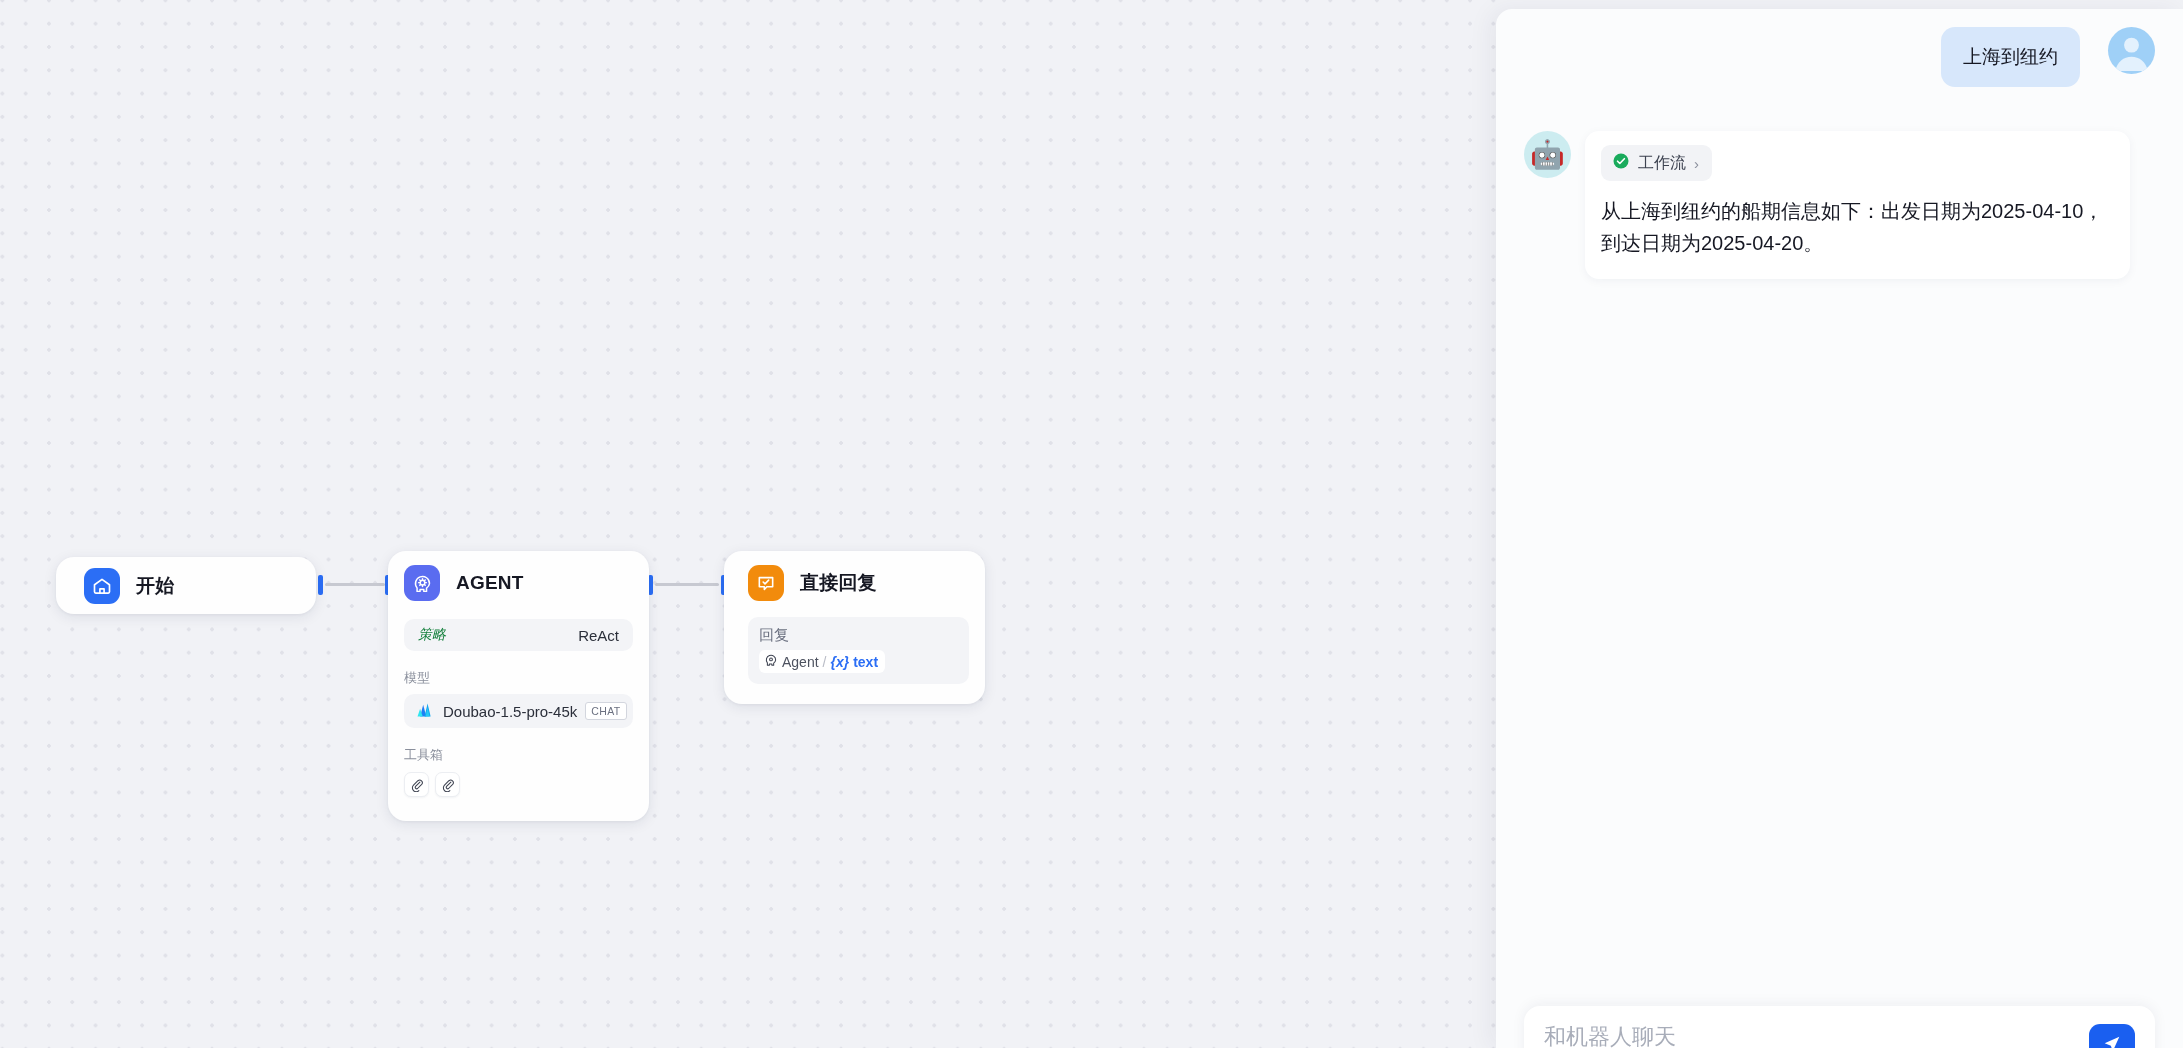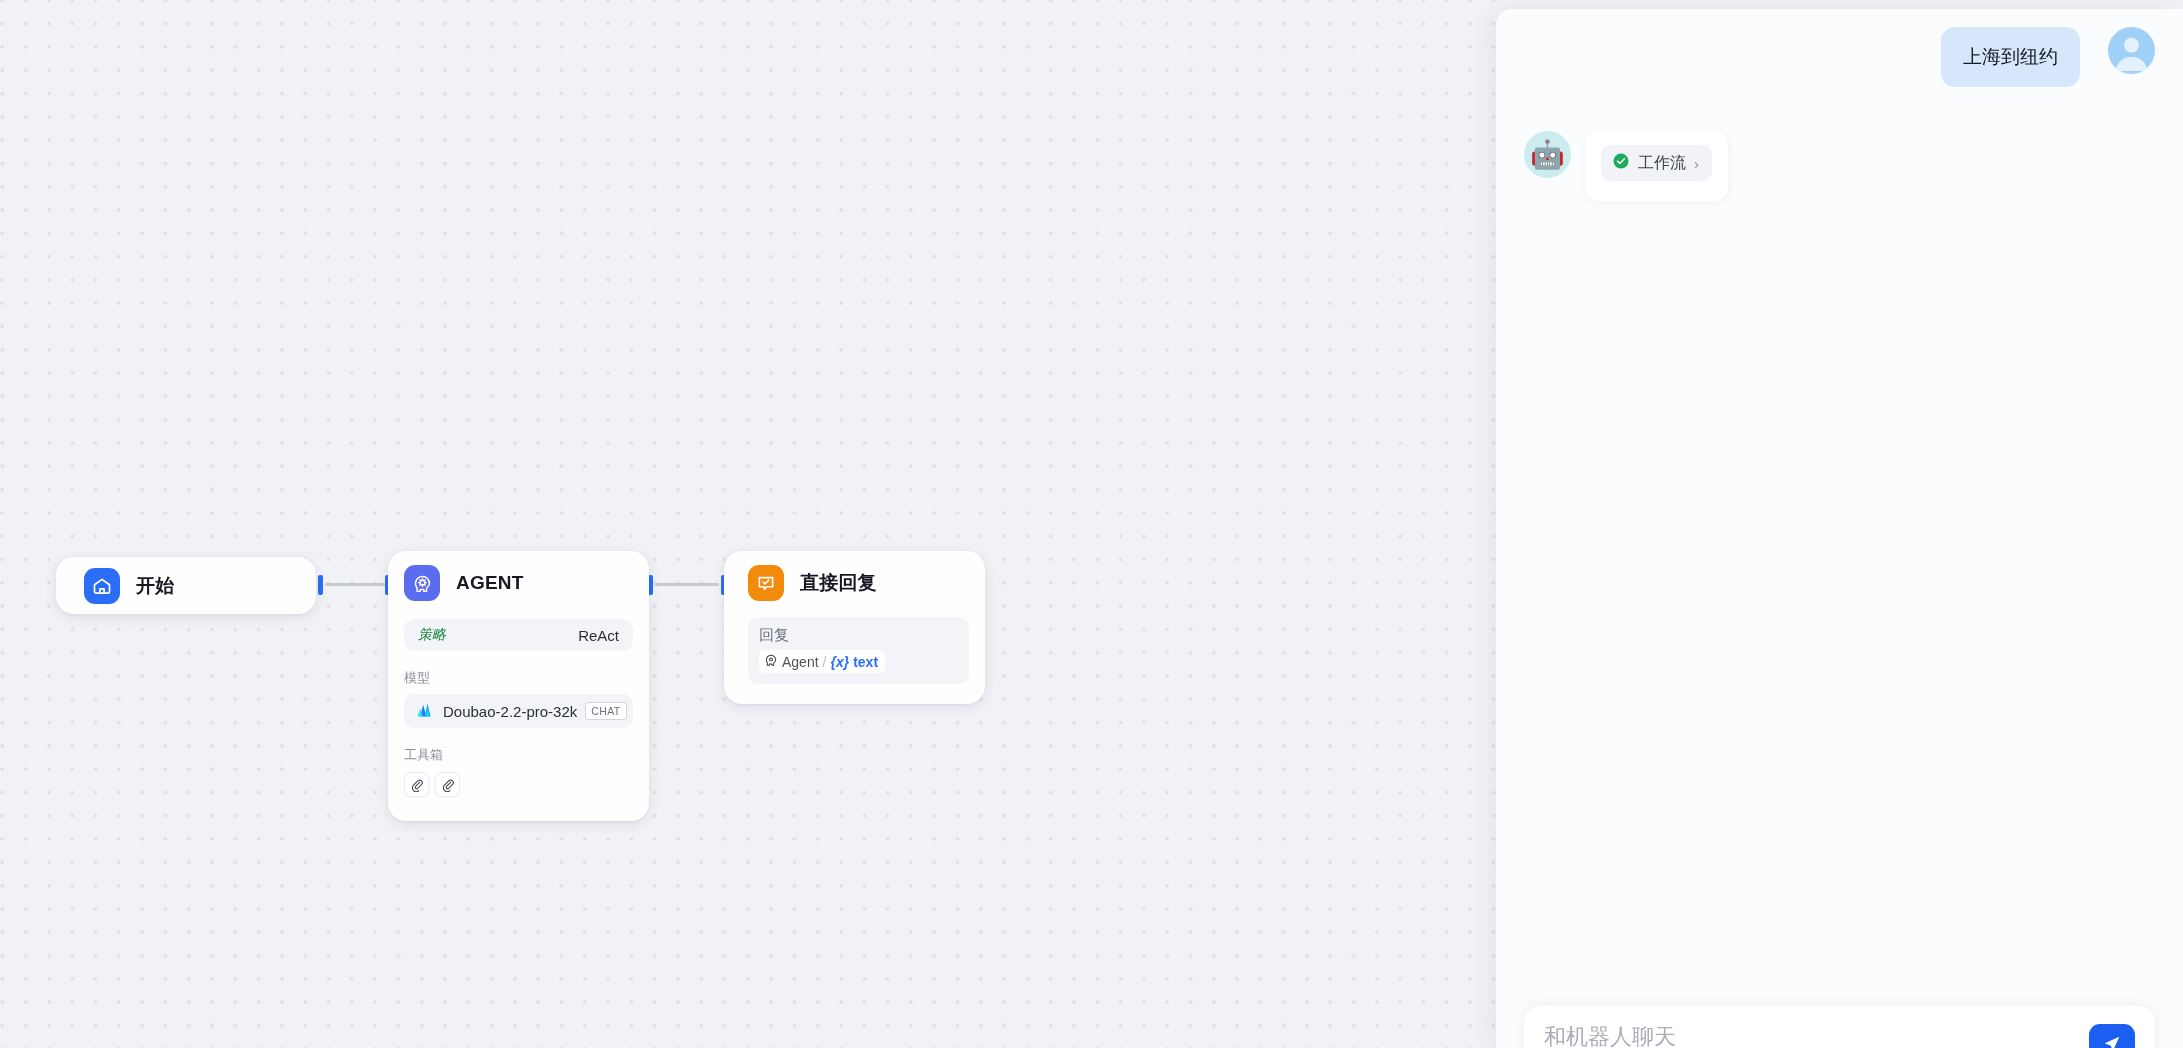--- a/index.html
+++ b/index.html
@@ -339,21 +339,21 @@
     <div class="field-label">模型</div>
     <div class="model-row">
       <span>
         <svg width="21" height="21" viewBox="0 0 24 24">
           <path d="M7 20 10.5 6.5 14 20z" fill="#1f7ef5"></path>
           <path d="M12 20 15.5 5 19 20z" fill="#15a7f0"></path>
           <path d="M4 20 7 11l3 9z" fill="#2ee6f0"></path>
           <path d="M13.2 20 15.5 9.8 17.8 20z" fill="#26c9f5"></path>
         </svg>
       </span>
-      <span class="model-name">Doubao-2.2-pro-32k</span>
+      <span class="model-name">Doubao-1.5-pro-45k</span>
       <span class="model-tag">CHAT</span>
     </div>
 
     <div class="field-label">工具箱</div>
     <div class="tool-list">
       <div class="tool-chip">
         <svg width="14" height="14" viewBox="0 0 24 24" fill="none" stroke="#3d4250" stroke-width="1.8" stroke-linecap="round" stroke-linejoin="round">
           <path d="M17 7 9.5 14.5a2.5 2.5 0 0 0 3.5 3.5L20 11a4.5 4.5 0 0 0-6.4-6.3L6 12.3a6.5 6.5 0 0 0 9.2 9.2"></path>
         </svg>
       </div>
@@ -414,20 +414,21 @@
         <div class="wf-chip">
           <span>
             <svg width="18" height="18" viewBox="0 0 24 24">
               <circle cx="12" cy="12" r="10" fill="#1aab5c"></circle>
               <path d="m7.4 12.3 3 3 6.1-6.3" fill="none" stroke="#fff" stroke-width="2.2" stroke-linecap="round" stroke-linejoin="round"></path>
             </svg>
           </span>
           <span class="wf-label">工作流</span>
           <span class="wf-chevron">›</span>
         </div>
+        <div class="bubble-bot-text">从上海到纽约的船期信息如下：出发日期为2025-04-10，到达日期为2025-04-20。</div>
       </div>
     </div>
   </div>
 
   <div id="composer-wrap">
     <div id="composer">
       <input id="composer-input" type="text" placeholder="和机器人聊天" style="">
       <div id="send-btn">
         <svg width="22" height="22" viewBox="0 0 24 24" fill="#fff">
           <path d="M4 11.2 20 4l-7.2 16-2-6z"></path>

